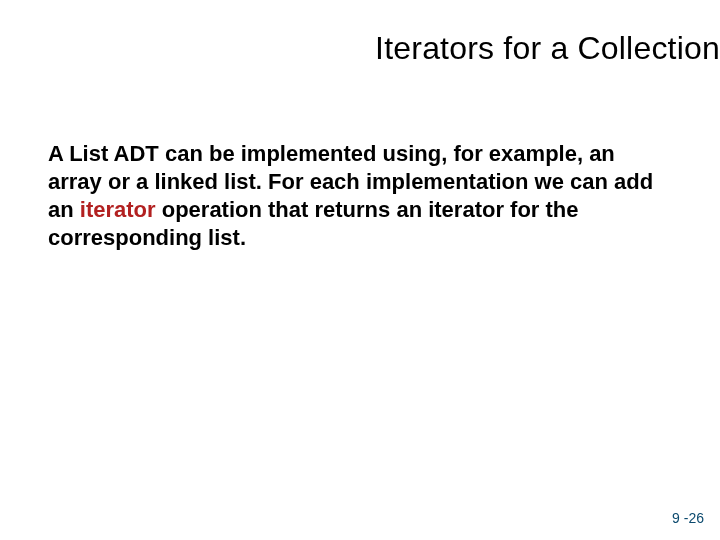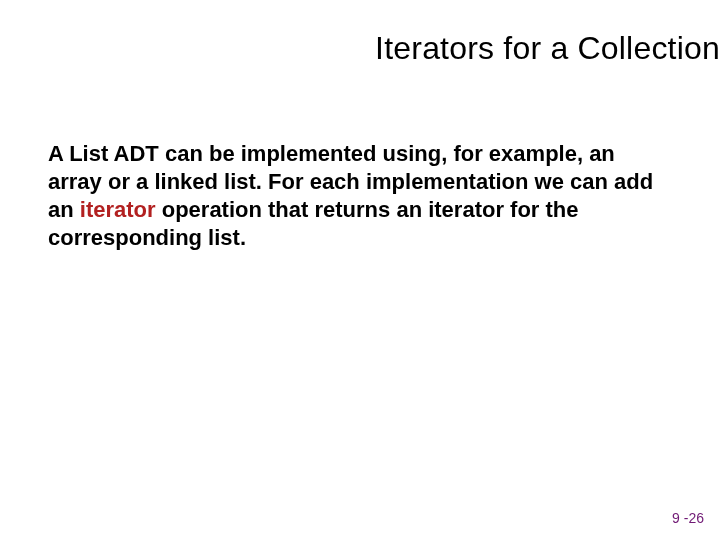--- a/index.html
+++ b/index.html
@@ -39,21 +39,21 @@
     font-weight: 700;
   }
   .highlight {
     color: #b22020;
   }
   .pagenum {
     position: absolute;
     right: 16px;
     bottom: 14px;
     font-size: 14px;
-    color: #701a75;
+    color: #0c4a6e;
   }
 </style>
 </head>
 <body>
 
 <div class="slide">
   <div class="title">Iterators for a Collection</div>
   <div class="body">
     <span>A List ADT can be implemented using, for example, an array or a linked list. For each implementation we can add an </span><span class="highlight">iterator</span><span> operation that returns an iterator for the corresponding list.</span>
   </div>

